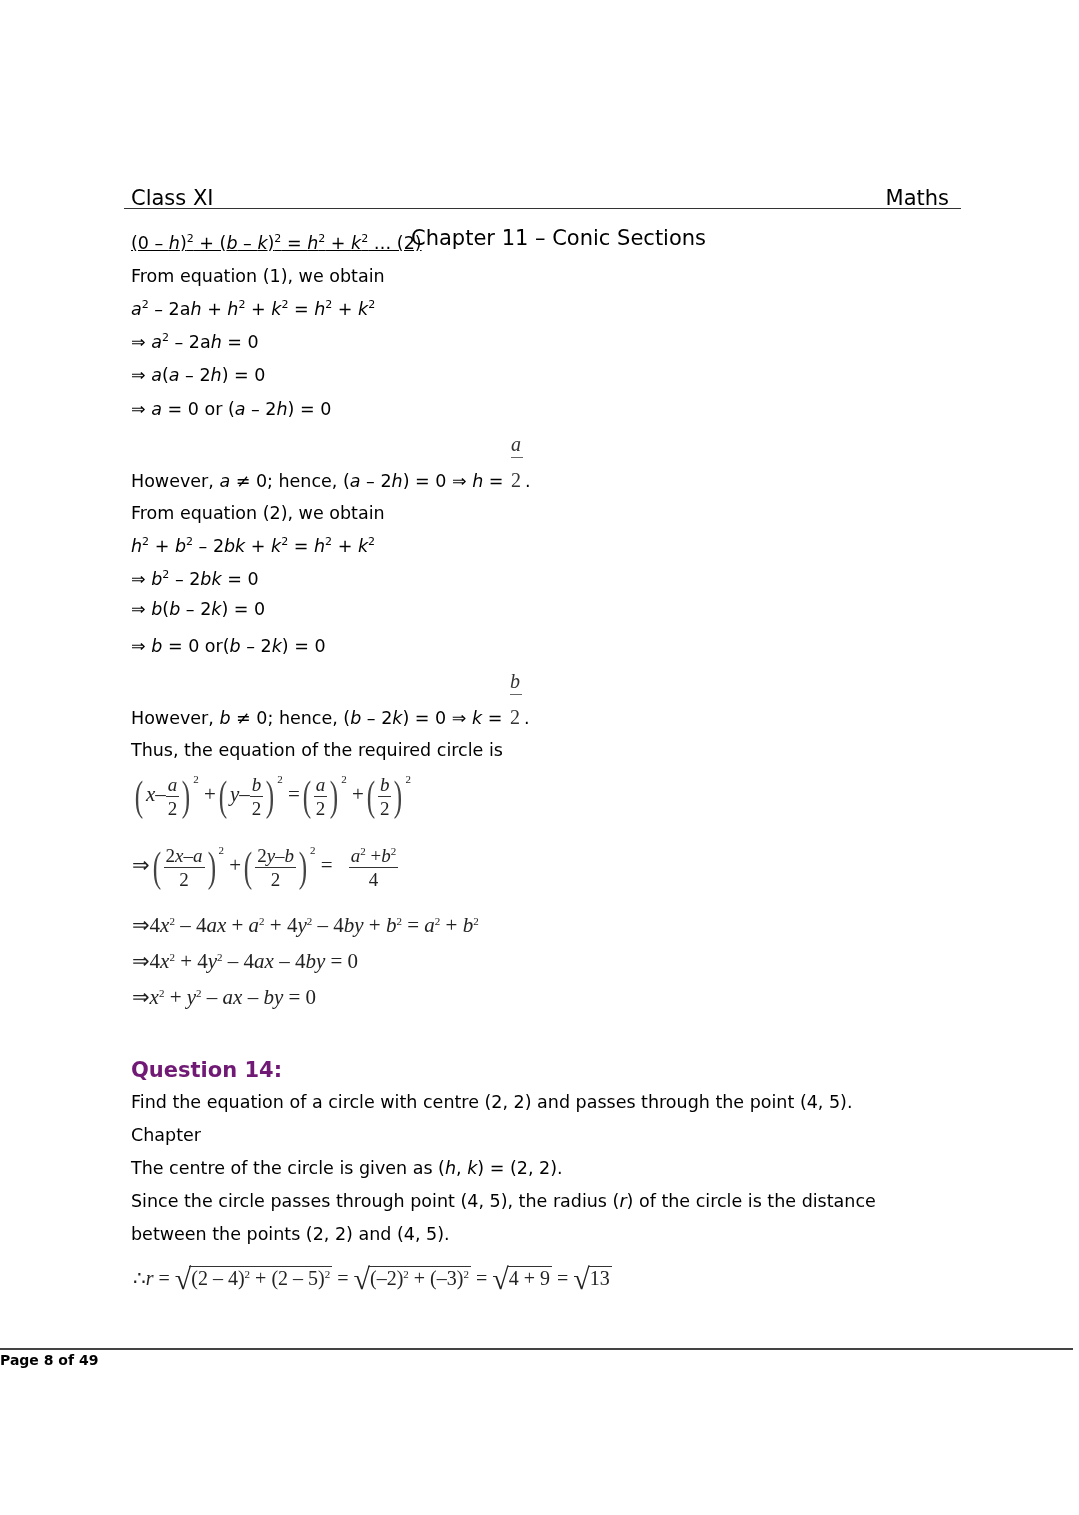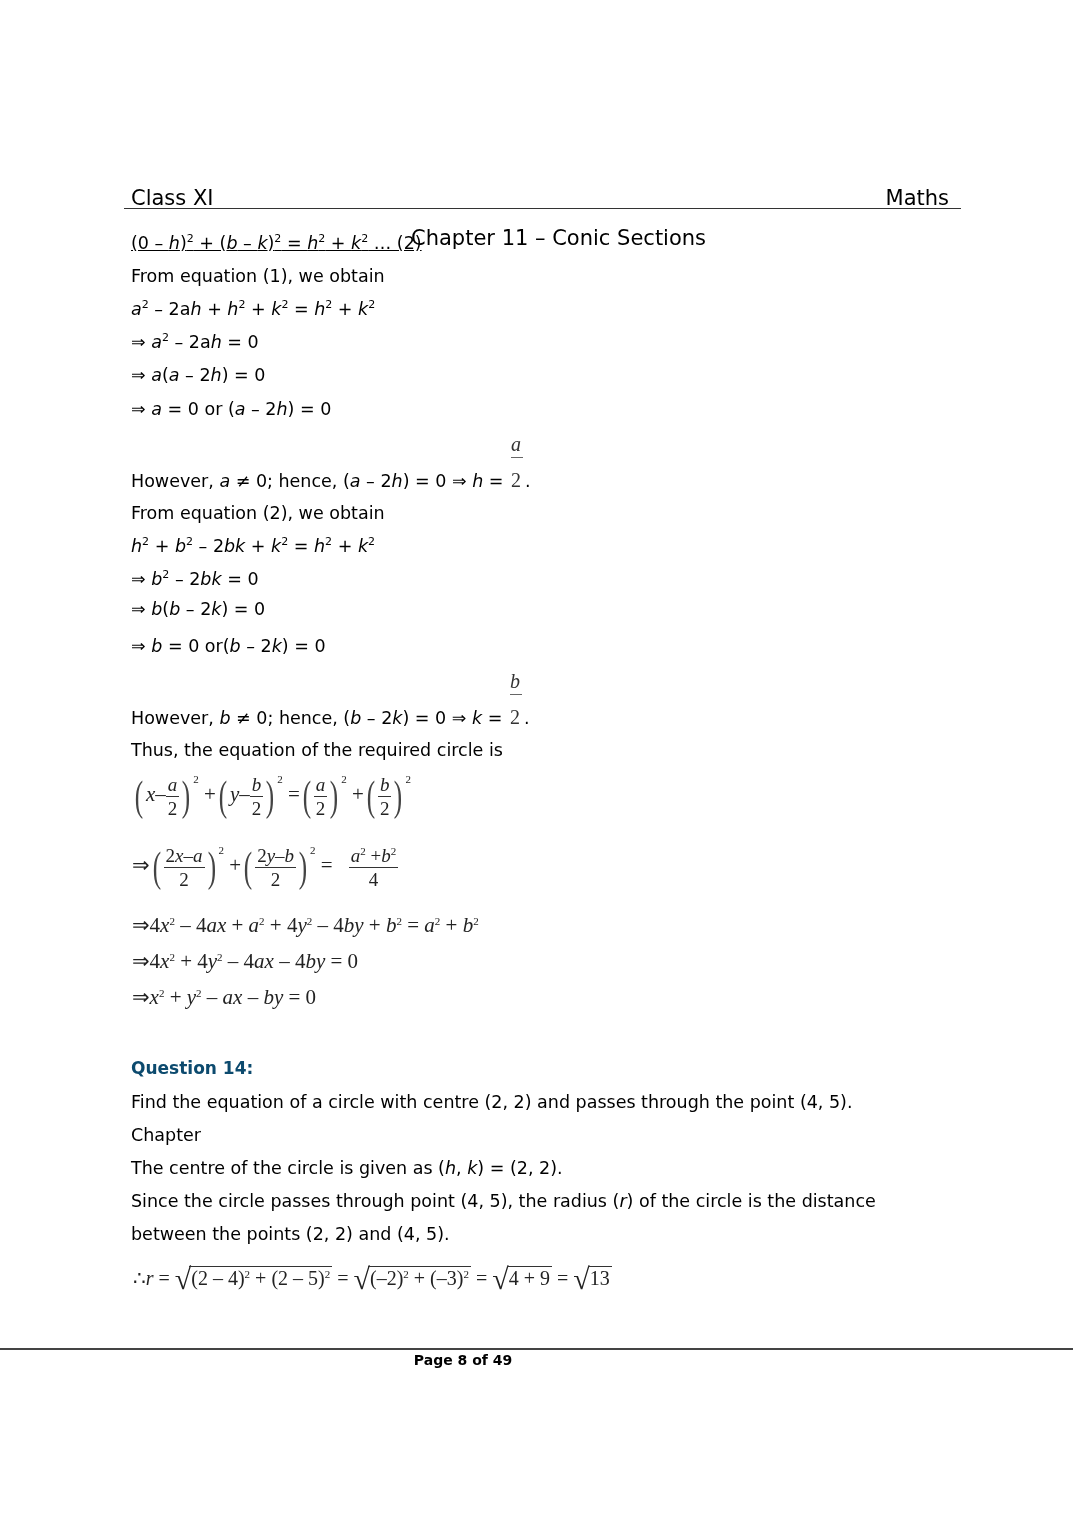--- a/index.html
+++ b/index.html
@@ -16,23 +16,23 @@
   .frac-inline .num { position: absolute; left: 2px; top: -36px; font-family: "Liberation Serif", serif; font-style: italic; font-size: 20px; color: #333; }
   .frac-inline .bar { position: absolute; left: 2px; top: -12px; width: 12px; border-top: 1px solid #666; }
   .frac-inline .den { font-family: "Liberation Serif", serif; font-size: 20px; color: #333; position: relative; left: 2px; }
   .math { position: absolute; left: 132px; font-family: "Liberation Serif", serif; font-size: 21px; white-space: nowrap; color: #222; }
   .math i { font-style: italic; }
   .paren { font-size: 42px; font-weight: 100; vertical-align: middle; color: #444; transform: scaleX(0.6); display: inline-block; }
   .fr { display: inline-block; vertical-align: middle; text-align: center; font-size: 19px; line-height: 23px; }
   .fr .n { display: block; border-bottom: 1px solid #333; padding: 0 2px; }
   .fr .d { display: block; }
   .sq { font-size: 11px; vertical-align: 18px; }
-  .q-title { position: absolute; left: 131px; top: 1058px; font-family: "DejaVu Sans", sans-serif; font-weight: bold; font-size: 17px; color: #0c4a6e; }
+  .q-title { position: absolute; left: 131px; top: 1058px; font-family: "DejaVu Sans", sans-serif; font-weight: bold; font-size: 21px; color: #701a75; }
   .footer-rule { position: absolute; left: 0; top: 1348px; width: 1073px; border-top: 2px solid #444; }
-  .footer { position: absolute; left: 0; width: 858px; top: 1352px; text-align: center; font-family: "DejaVu Sans", sans-serif; font-weight: bold; font-size: 14px; padding-left: 34px; }
+  .footer { position: absolute; left: 0; width: 858px; top: 1352px; text-align: left; font-family: "DejaVu Sans", sans-serif; font-weight: bold; font-size: 14px; }
   .root { display: inline-block; border-top: 1px solid #333; padding: 0 2px; margin-left: -2px; }
   .rad { font-size: 30px; vertical-align: -4px; }
 </style>
 </head>
 <body>
 
 <div class="header">
   <span class="h-left">Class XI</span>
   <span class="h-center">Chapter 11 – Conic Sections</span>
   <span class="h-right">Maths</span>

